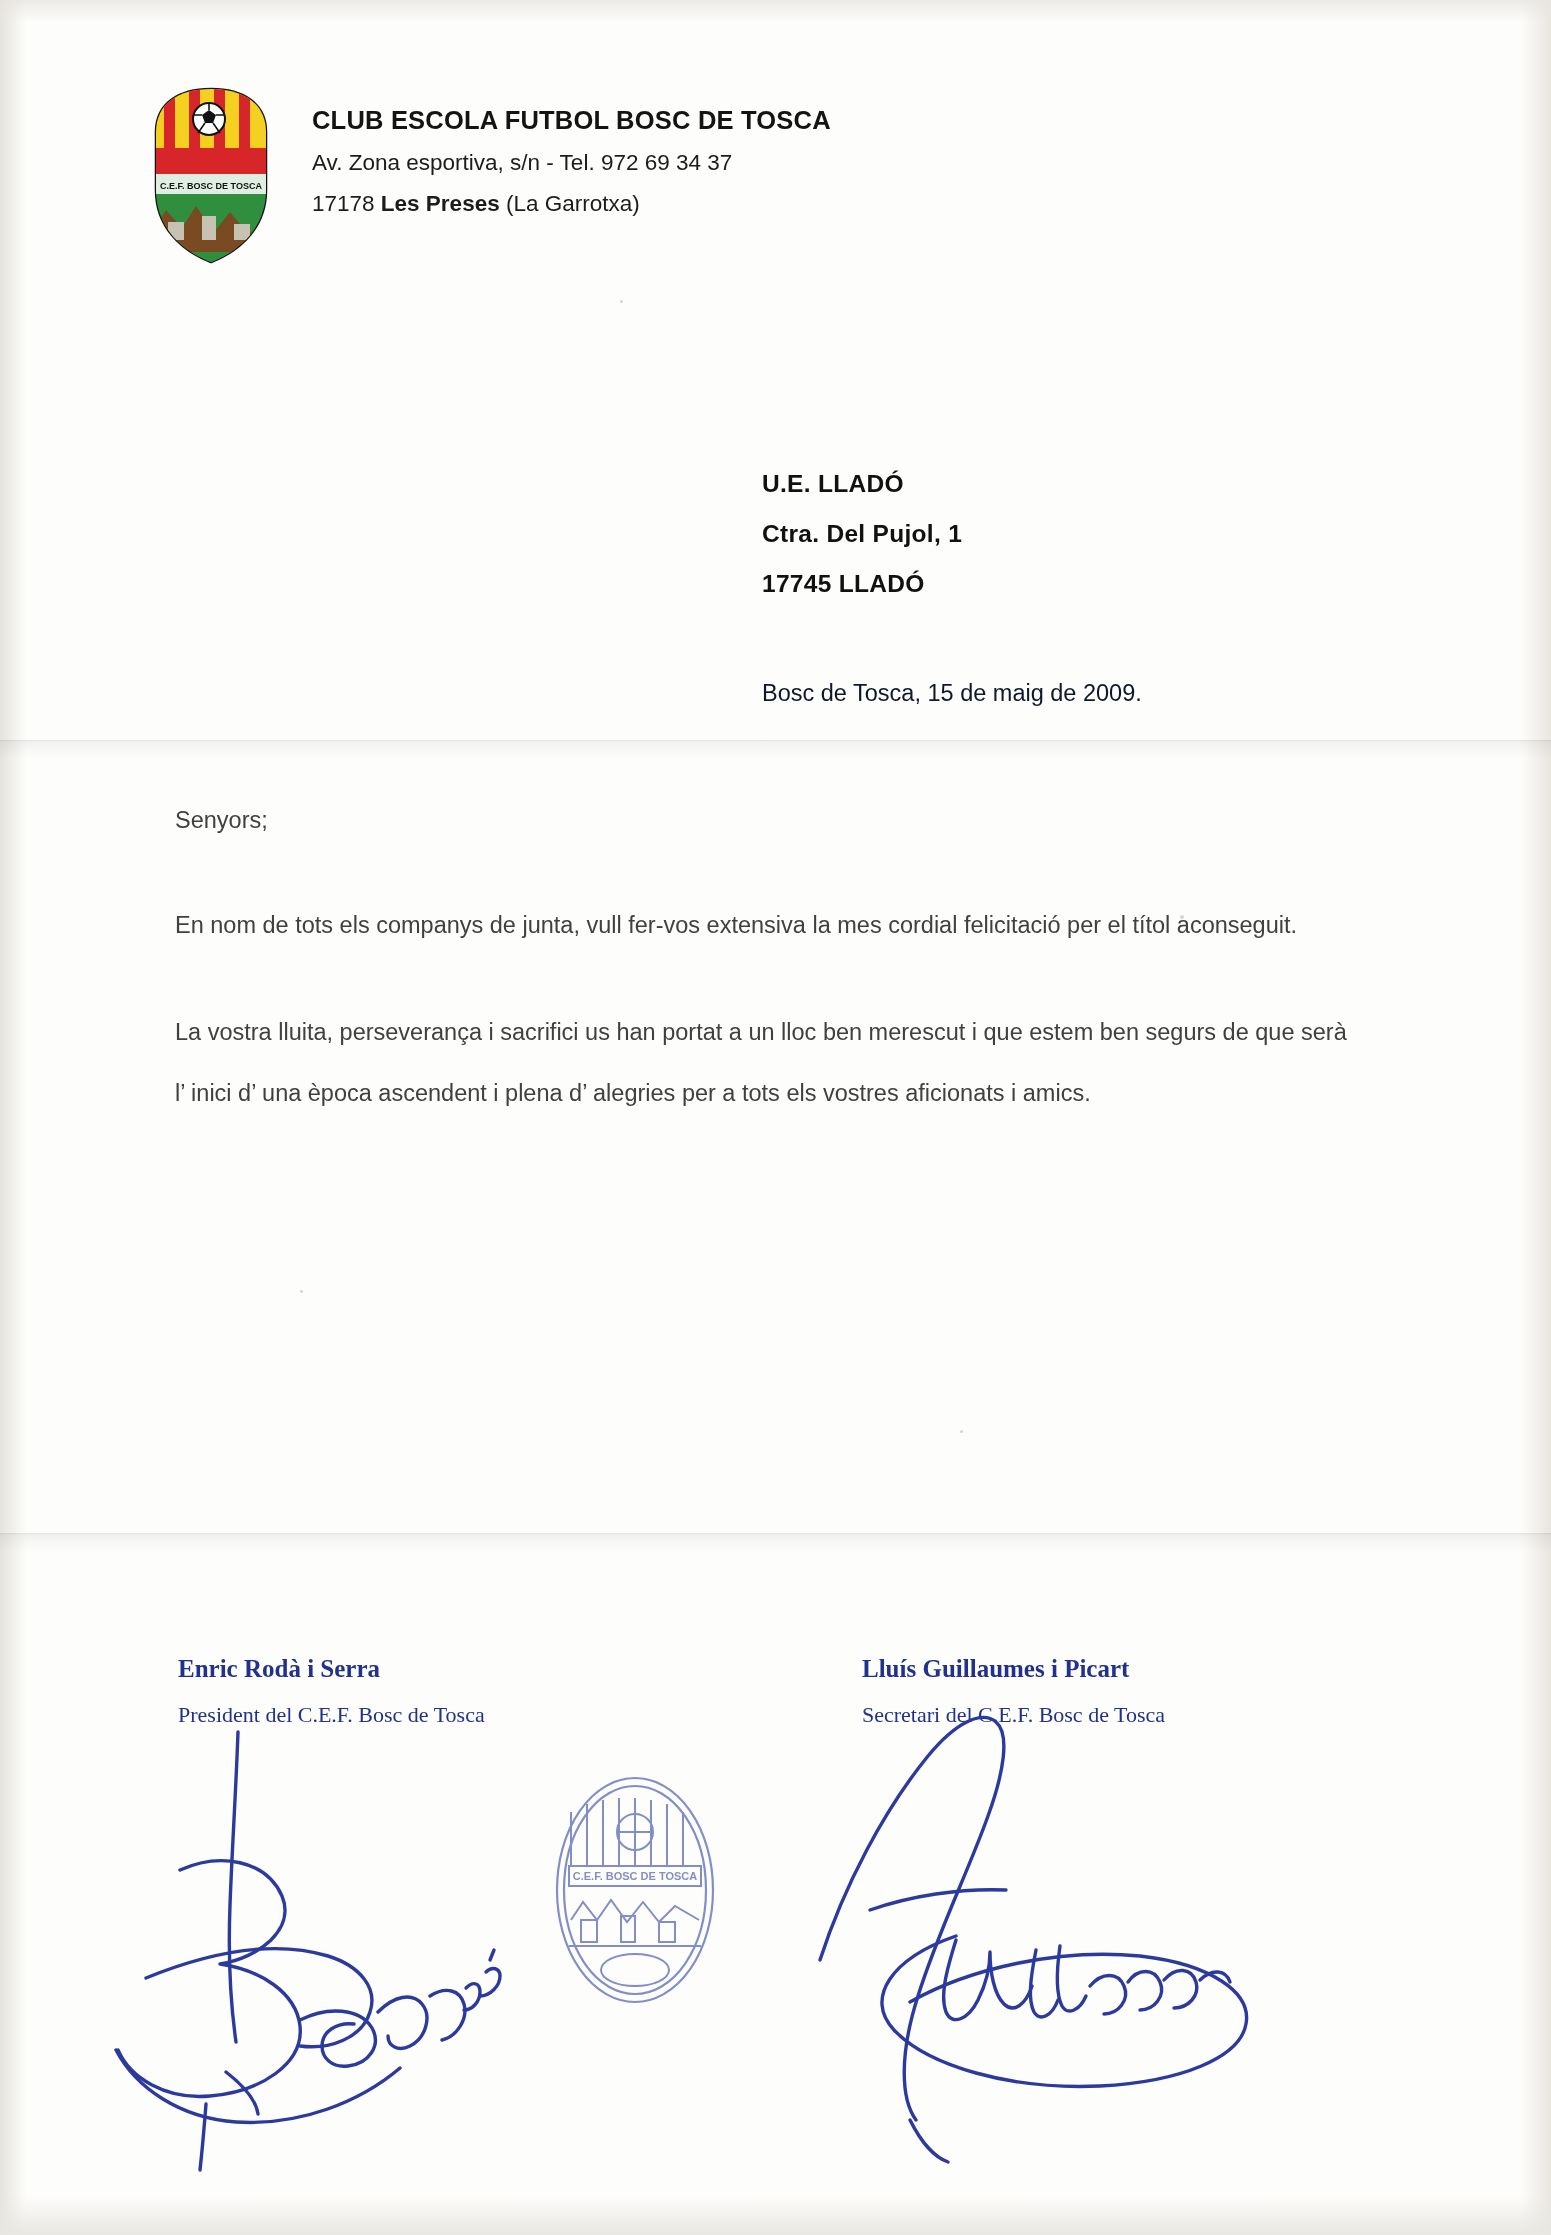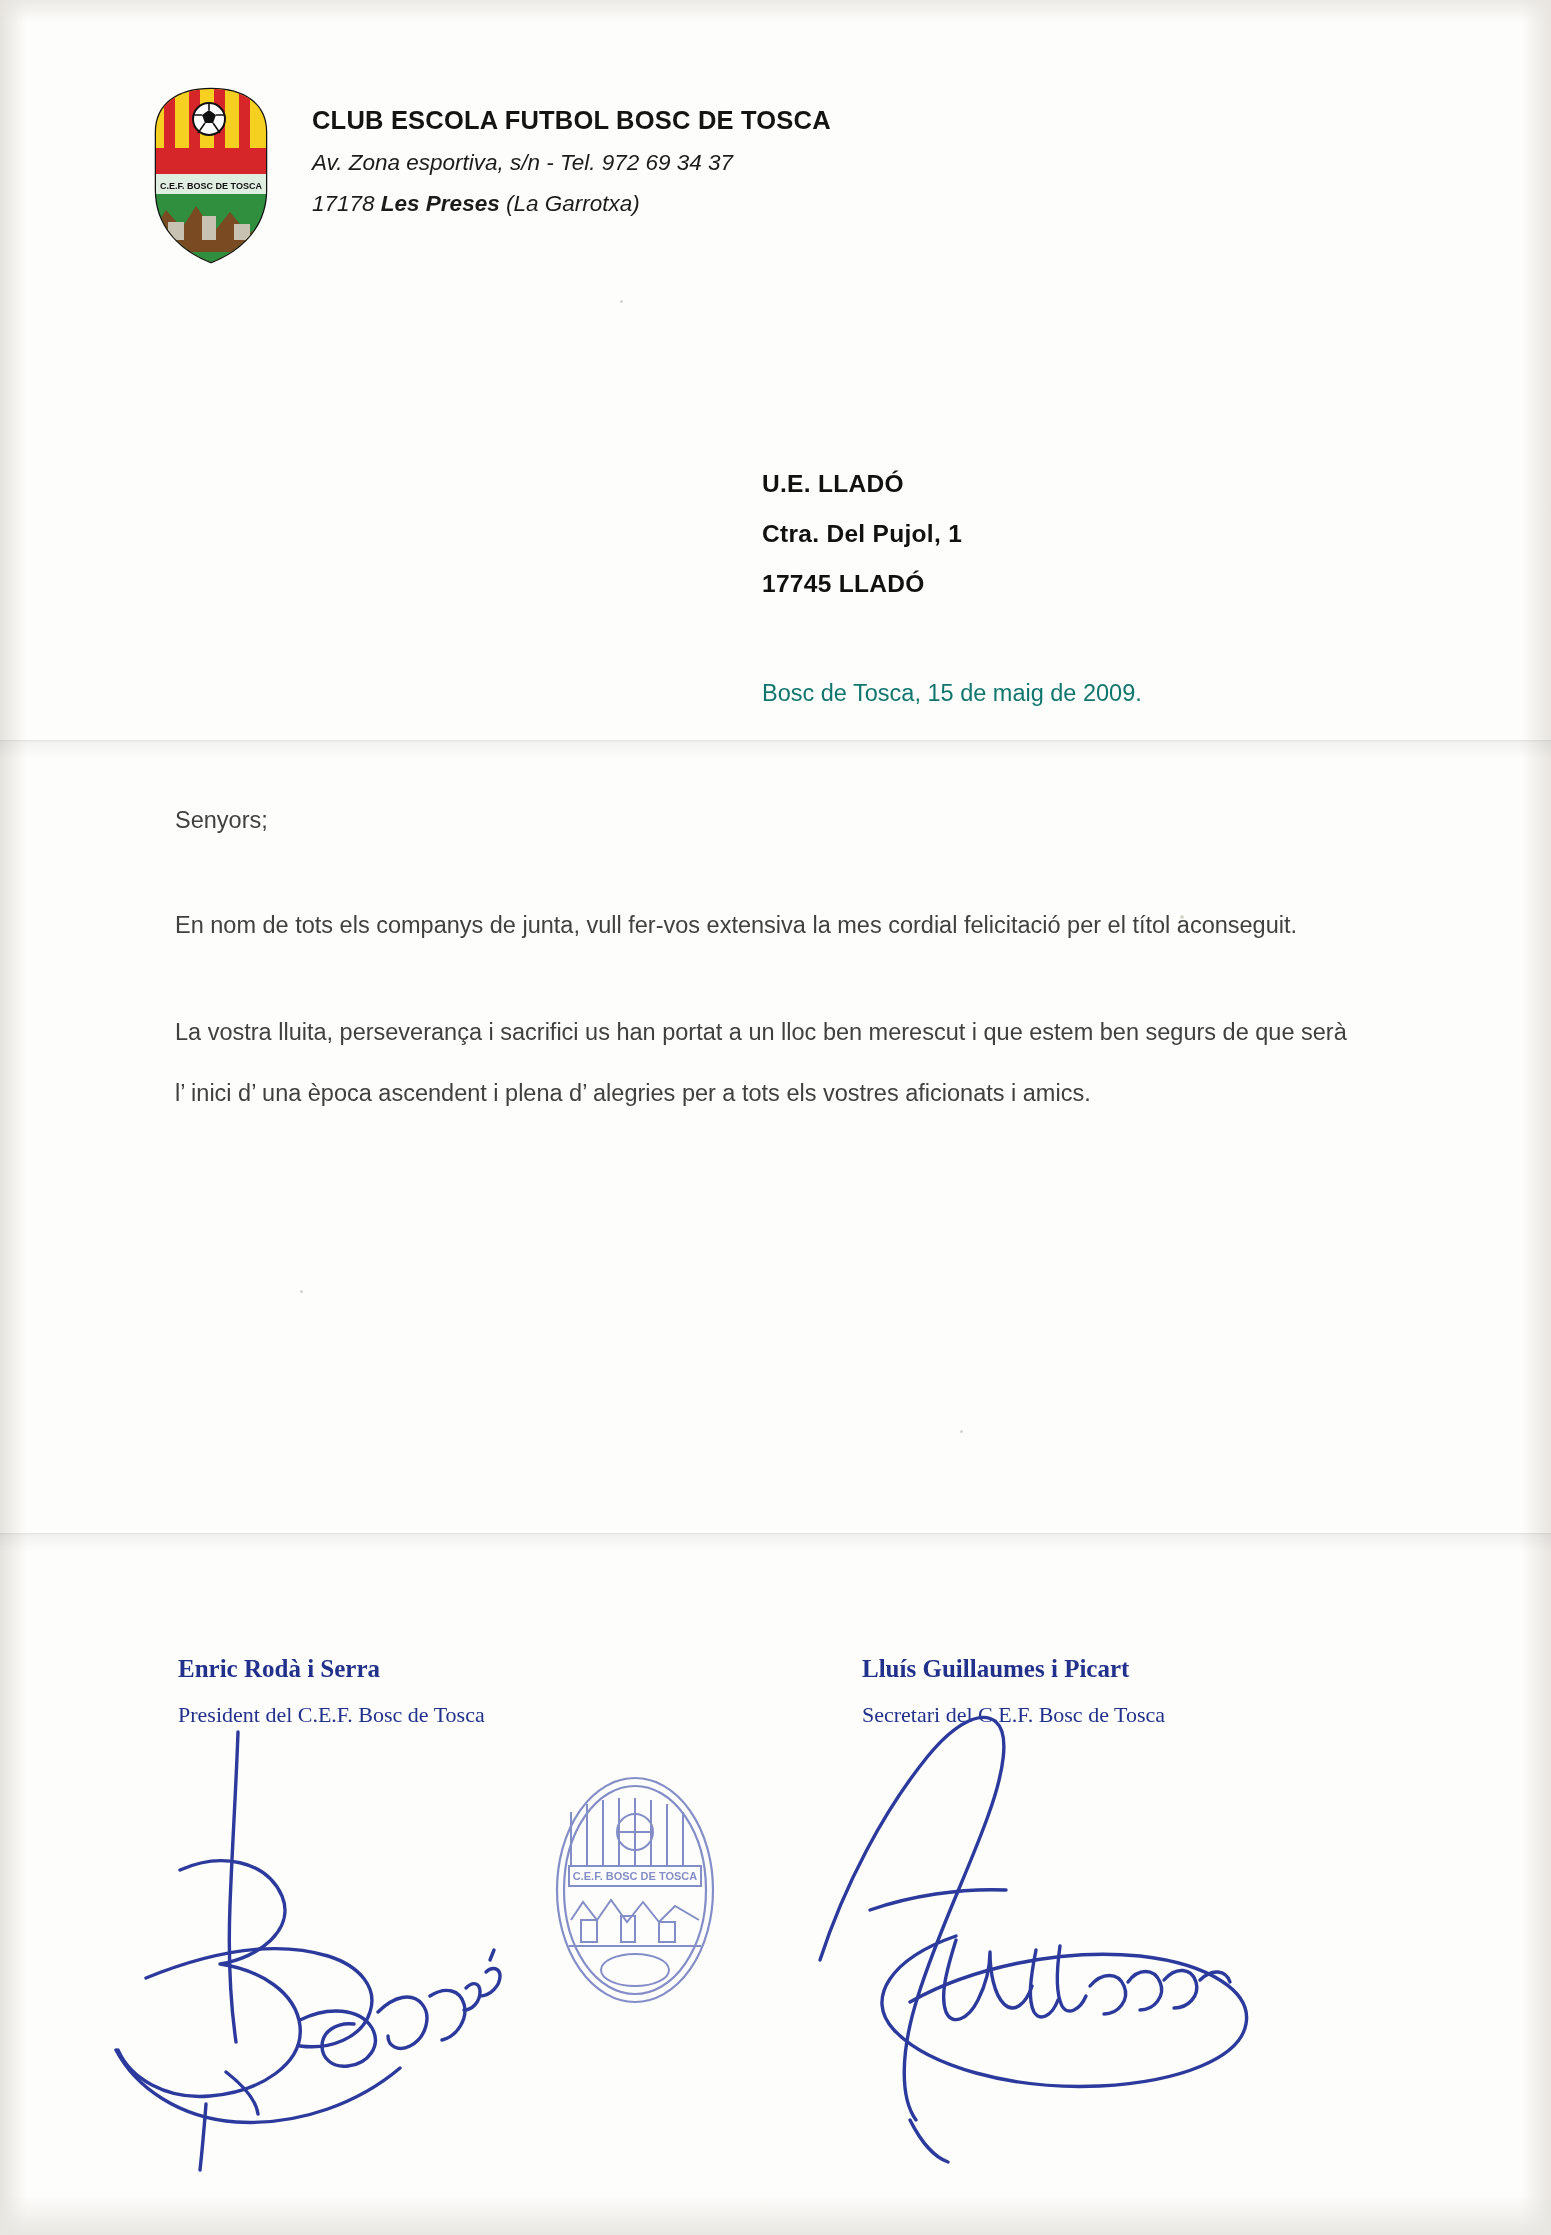--- a/index.html
+++ b/index.html
@@ -94,21 +94,20 @@
     font-weight: bold;
     letter-spacing: 0.2px;
     color: #141414;
     white-space: nowrap;
   }
   .addr-line {
     font-size: 22.5px;
     color: #1c1c1c;
     margin-top: 15px;
     white-space: nowrap;
-    font-style: italic;
   }
   .addr-line .b { font-weight: bold; }
 
   
   .recipient {
     position: absolute;
     left: 762px;
     top: 470px;
   }
   .recipient div {
@@ -117,21 +116,21 @@
     color: #111;
     margin-bottom: 22px;
     letter-spacing: 0.3px;
     white-space: nowrap;
   }
   .dateline {
     position: absolute;
     left: 762px;
     top: 680px;
     font-size: 23.5px;
-    color: #0f766e;
+    color: #0f172a;
     white-space: nowrap;
   }
 
   
   .body-text {
     position: absolute;
     left: 175px;
     top: 790px;
     width: 1185px;
   }

